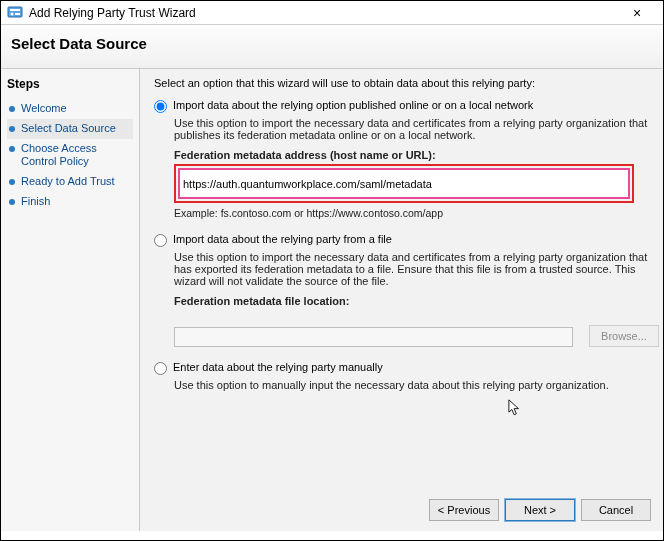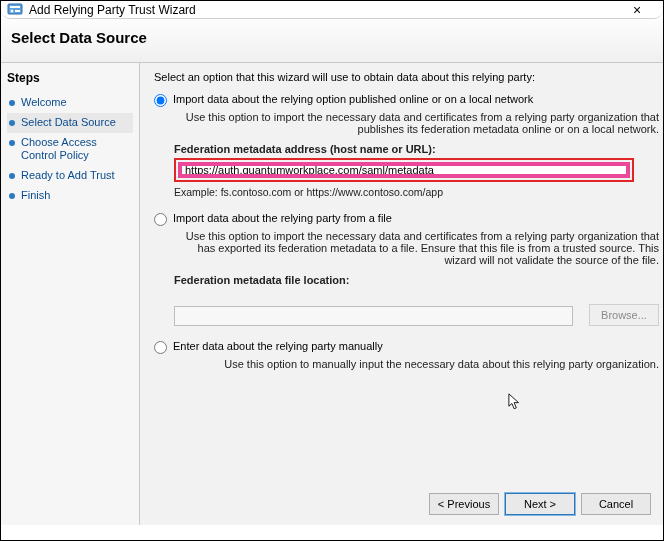--- a/index.html
+++ b/index.html
@@ -7,26 +7,25 @@
     margin: 0;
     font-family: "Segoe UI", Tahoma, sans-serif;
     font-size: 11px;
     background: #fff;
     width: 664px;
     height: 541px;
     border: 1px solid #000;
     overflow: hidden;
   }
   .titlebar {
-    height: 18px;
+    height: 24px;
     display: flex;
     align-items: center;
     padding: 0 6px;
     border-bottom: 1px solid #d0d0d0;
-    border-radius: 12px;
   }
   .titlebar .icon {
     width: 16px; height: 16px;
     margin-right: 6px;
   }
   .titlebar .title {
     flex: 1;
     font-size: 12px;
   }
   .titlebar .close {
@@ -101,37 +100,36 @@
   .option-head input[type=radio] {
     margin: 1px 6px 0 0;
   }
   .option-body {
     margin-left: 20px;
     margin-top: 4px;
     color: #222;
   }
   .desc {
     margin-bottom: 8px;
-    text-align: right;
   }
   .field-label {
     margin: 8px 0 3px 0;
     font-weight: bold;
   }
   .url-input-wrap {
     border: 2px solid #e02626;
     padding: 2px;
     width: 460px;
   }
   .url-input {
     width: 100%;
-    height: 16px;
+    height: 31px;
     font-size: 11px;
     padding: 1px 3px;
-    border: 4px solid #ec4899;
+    border: 2px solid #ec4899;
     font-family: inherit;
   }
   .example {
     margin-top: 4px;
     font-size: 10.5px;
   }
   .file-row {
     display: flex;
     align-items: flex-end;
     gap: 16px;

